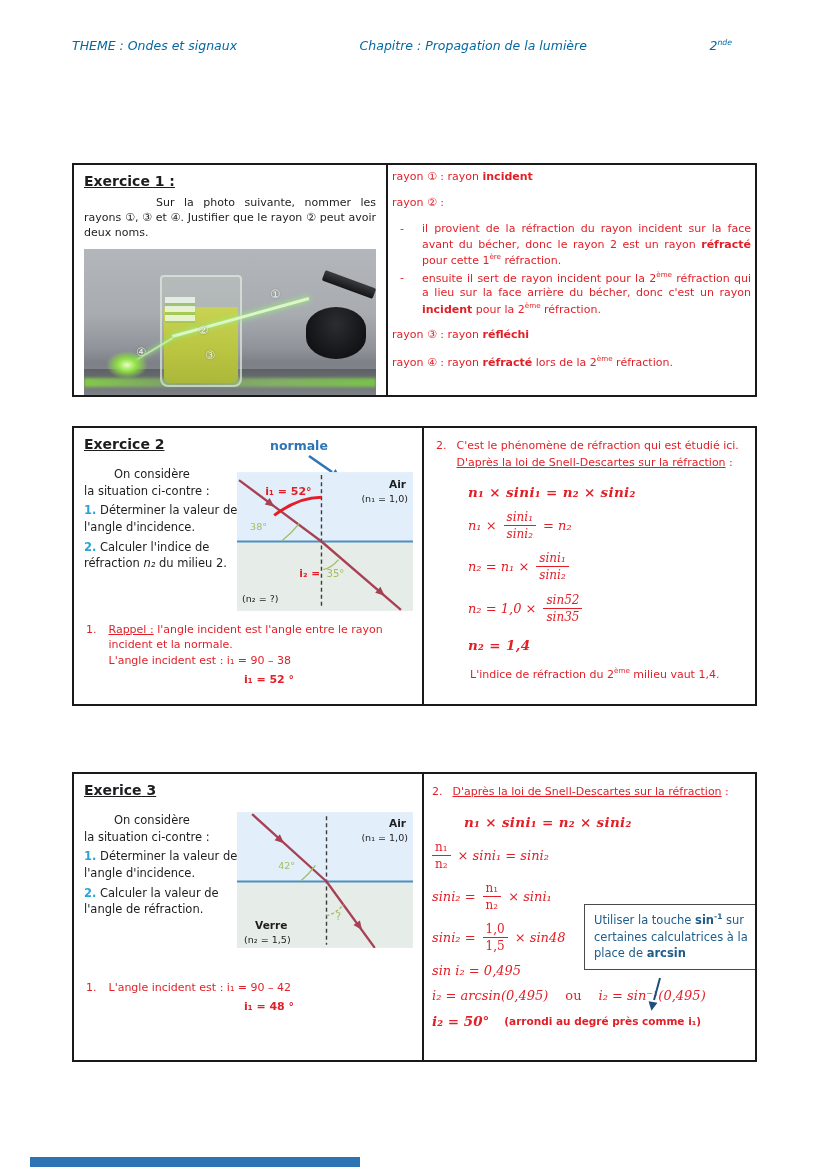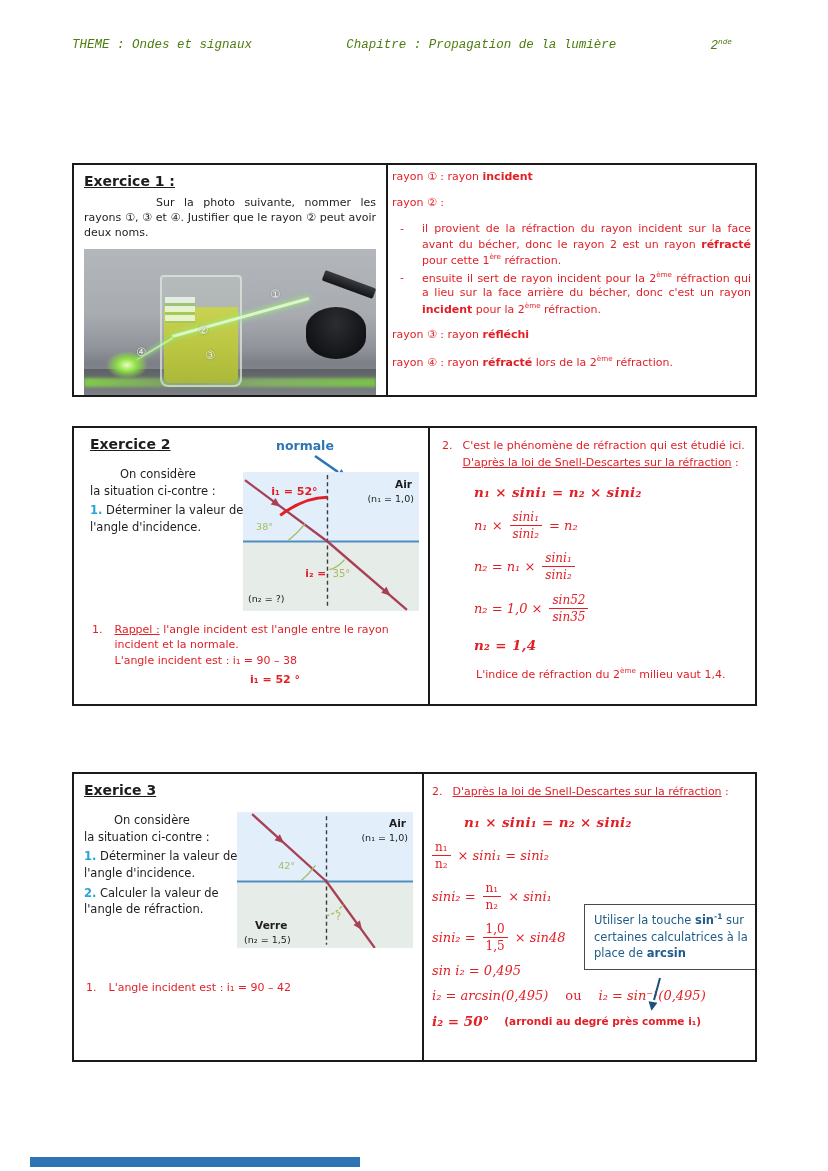--- a/index.html
+++ b/index.html
@@ -1,27 +1,27 @@
 <!DOCTYPE html>
 <html><head>
 <meta charset="utf-8">
 <style>
   * { margin:0; padding:0; box-sizing:border-box; }
   body { background:#e8e8e8; font-family:"DejaVu Sans", "Liberation Sans", sans-serif; }
   .page { position:relative; width:828px; height:1171px; background:#ffffff; margin:0 auto; overflow:hidden; color:#1d1d1f; }
 
   
-  .hdr { position:absolute; top:38px; left:72px; width:660px; display:flex; justify-content:space-between; font-style:italic; font-size:12.5px; color:#4d7c0f;font-family:Liberation Mono, monospace; }
+  .hdr { position:absolute; top:38px; left:72px; width:660px; display:flex; justify-content:space-between; font-style:italic; font-size:12.5px; color:#0369a1; }
   .hdr sup { font-size:0.62em; }
   .doc-title { position:absolute; top:100px; left:0; width:100%; text-align:center; font-weight:bold; font-size:15px; text-decoration:underline; }
 
   
   .tbl { position:absolute; left:72px; border:2px solid #1a1a1a; display:grid; background:#fff; }
   .t1 { top:163px; width:685px; height:234px; grid-template-columns:312px 1fr; }
-  .t2 { top:426px; width:685px; height:280px; grid-template-columns:348px 1fr;padding-left:6px; }
+  .t2 { top:426px; width:685px; height:280px; grid-template-columns:348px 1fr; }
   .t3 { top:772px; width:685px; height:290px; grid-template-columns:348px 1fr; }
   .cell { position:relative; padding:8px 10px; overflow:hidden; }
   .cell.right { border-left:2px solid #1a1a1a; }
 
   .ex-title { font-weight:bold; font-size:14px; text-decoration:underline; }
 
   
   .ex1-statement { margin-top:7px; font-size:11px; line-height:1.35; text-indent:72px; text-align:justify; }
   .photo { position:relative; width:292px; height:146px; margin-top:8px; overflow:hidden;
            background:linear-gradient(180deg,#b3b6bb 0%,#a8acb1 45%,#90949a 68%,#7d8187 78%,#8b8f94 100%); }
@@ -135,20 +135,21 @@
       <div class="normale">normale</div>
       <svg class="norm-arrow" width="38" height="26">
         <line x1="3" y1="2" x2="26" y2="18" stroke="#2e75b6" stroke-width="2.6"></line>
         <polygon points="0,-4.5 9,0 0,4.5" fill="#2e75b6" transform="translate(27,18.8) rotate(35)"></polygon>
       </svg>
 
       <div class="stmt">
         <div class="ind">On considère</div>
         <div>la situation ci-contre :</div>
         <p><span style="font-weight: bold; color: rgb(42, 164, 214);">1.</span><span> Déterminer la valeur de l'angle d'incidence.</span></p>
+        <p><span style="font-weight: bold; color: rgb(42, 164, 214);">2.</span><span> Calculer l'indice de réfraction </span><span style="font-style: italic;">n₂</span><span> du milieu 2.</span></p>
       </div>
 
       <svg class="diagram d2" width="176" height="139" viewBox="0 0 175 138">
         <rect x="0" y="0" width="175" height="69" fill="#e2effa"></rect>
         <rect x="0" y="69" width="175" height="69" fill="#e6ece7"></rect>
         <line x1="0" y1="69" x2="175" y2="69" stroke="#4e8fc0" stroke-width="2.2"></line>
         <line x1="84" y1="3" x2="84" y2="135" stroke="#3c3c3c" stroke-width="1.4" stroke-dasharray="4 3"></line>
         <line x1="2" y1="8" x2="84" y2="69" stroke="#a84055" stroke-width="2.3"></line>
         <polygon points="0,-4 9,0 0,4" fill="#a84055" transform="translate(30,29) rotate(36.6)"></polygon>
         <line x1="84" y1="69" x2="163" y2="137" stroke="#a84055" stroke-width="2.3"></line>
@@ -243,20 +244,21 @@
         <text x="98" y="107" font-size="10.5" fill="#a5bd62">?</text>
         <text x="18" y="116" font-size="10.5" font-weight="bold" fill="#1d1d1f">Verre</text>
         <text x="7" y="130" font-size="9.5" fill="#1d1d1f">(n₂ = 1,5)</text>
       </svg>
 
       <div class="ans-left red" style="top:206px; width:330px;">
         <div class="ans-row">
           <span>1.</span>
           <div>L'angle incident est : i₁ = 90 – 42</div>
         </div>
+        <div class="ans-center">i₁  = 48 °</div>
       </div>
     </div>
 
     <div class="cell right red" style="padding:8px 6px;">
       <div class="rhead">
         <span>2.</span>
         <div><span style="text-decoration: underline;">D'après la loi de Snell-Descartes sur la réfraction</span><span> :</span></div>
       </div>
       <div class="eqs3">
         <div class="eq bold1 ind">n₁ × sini₁ = n₂ × sini₂</div>

